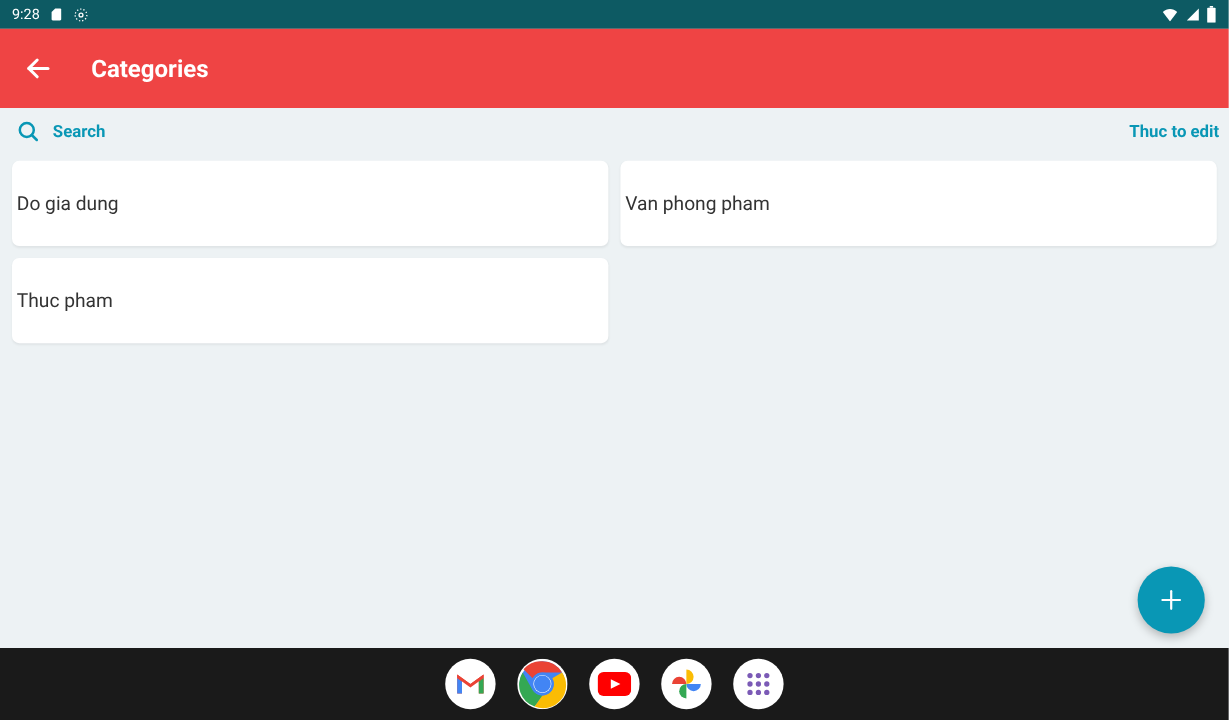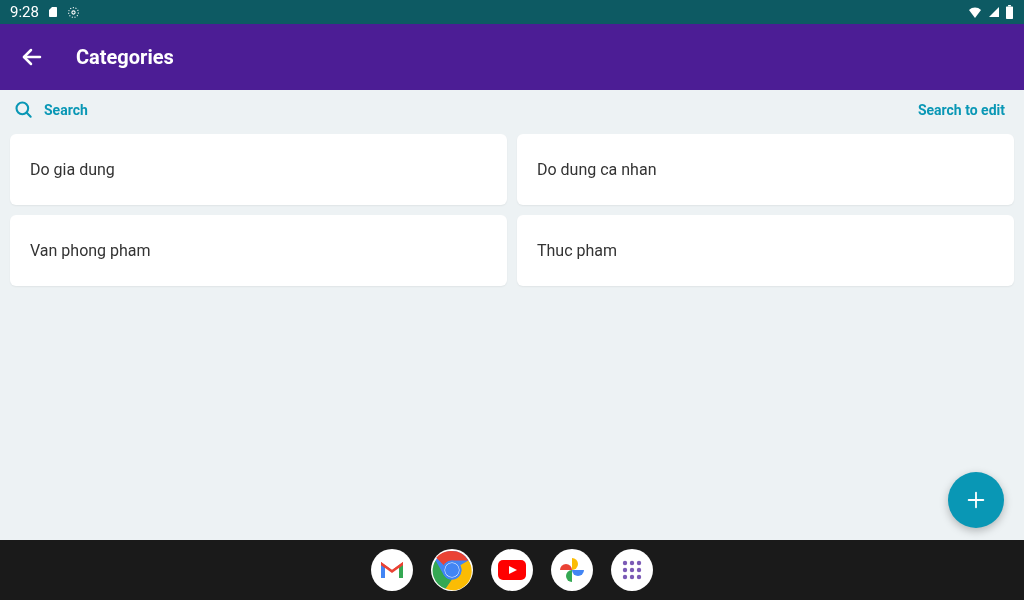--- a/index.html
+++ b/index.html
@@ -12,28 +12,28 @@
       position: relative;
     }
     .status-bar {
       height: 24px;
       background: #0d5a63;
       display: flex;
       align-items: center;
       justify-content: space-between;
       padding: 0 10px;
       color: #fff;
-      font-size: 15px;
+      font-size: 12px;
     }
     .status-left { display: flex; align-items: center; gap: 8px; }
     .status-right { display: flex; align-items: center; gap: 4px; }
     .status-icon { display: inline-flex; }
     .app-bar {
       height: 66px;
-      background: #4c1d95;
+      background: #ef4444;
       display: flex;
       align-items: center;
       padding: 0 12px;
       gap: 24px;
     }
     .back-btn {
       width: 40px;
       height: 40px;
       display: flex;
       align-items: center;
@@ -43,21 +43,21 @@
     }
     .app-title {
       color: #fff;
       font-size: 20px;
       font-weight: 700;
     }
     .search-row {
       display: flex;
       align-items: center;
       justify-content: space-between;
-      padding: 10px 19px 8px 14px;
+      padding: 10px 8px 8px 14px;
     }
     .search-area {
       display: flex;
       align-items: center;
       gap: 10px;
       cursor: pointer;
     }
     .search-text {
       color: #0997b5;
       font-size: 14px;
@@ -70,21 +70,21 @@
     }
     .grid {
       display: grid;
       grid-template-columns: 1fr 1fr;
       gap: 10px;
       padding: 6px 10px;
     }
     .card {
       background: #fff;
       border-radius: 6px;
-      padding: 26px 20px;
+      padding: 26px 4px;
       font-size: 16px;
       color: #333;
       box-shadow: 0 1px 2px rgba(0,0,0,0.06);
       cursor: pointer;
     }
     .fab {
       position: absolute;
       right: 20px;
       bottom: 72px;
       width: 56px;
@@ -170,26 +170,25 @@
 </div>
 
 <div class="search-row">
   <div class="search-area">
     <svg width="20" height="20" viewBox="0 0 24 24" fill="none" stroke="#0997b5" stroke-width="2.5" stroke-linecap="round">
         <circle cx="10" cy="10" r="7"></circle>
         <line x1="20" y1="20" x2="15" y2="15"></line>
       </svg>
     <span class="search-text">Search</span>
   </div>
-  <div class="swipe-text">Search to edit</div>
+  <div class="swipe-text">Thuc to edit</div>
 </div>
 
 <div class="grid">
   <div class="card"><span>Do gia dung</span></div>
-  <div class="card"><span>Do dung ca nhan</span></div>
   <div class="card"><span>Van phong pham</span></div>
   <div class="card"><span>Thuc pham</span></div>
 </div>
 
 <div class="fab">
   <svg width="22" height="22" viewBox="0 0 24 24" fill="none" stroke="#fff" stroke-width="2" stroke-linecap="round">
       <line x1="12" y1="4" x2="12" y2="20"></line>
       <line x1="4" y1="12" x2="20" y2="12"></line>
     </svg>
 </div>

